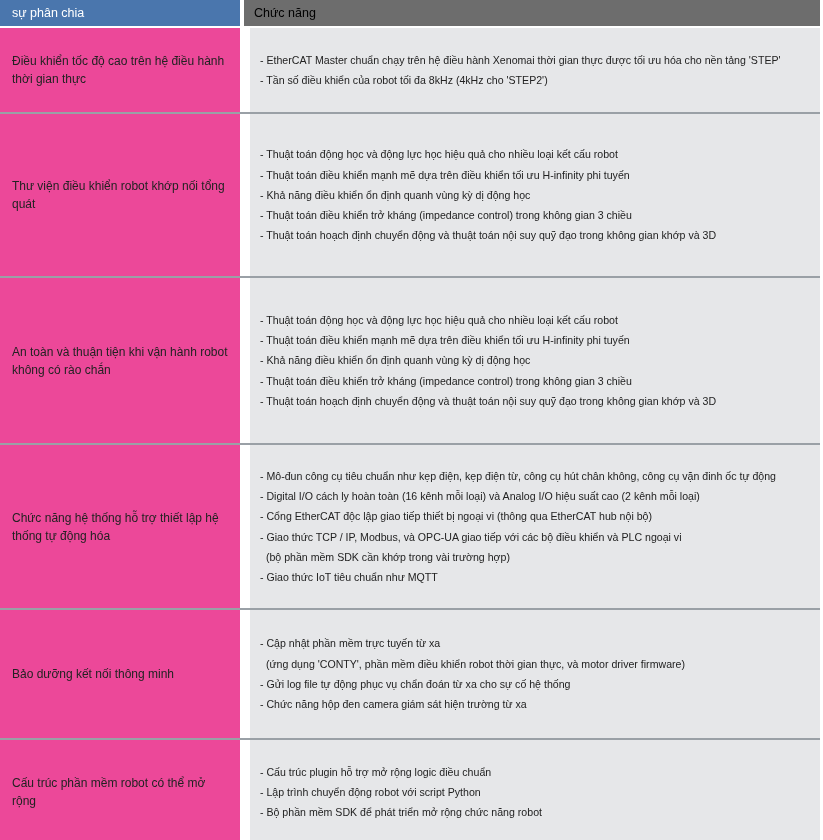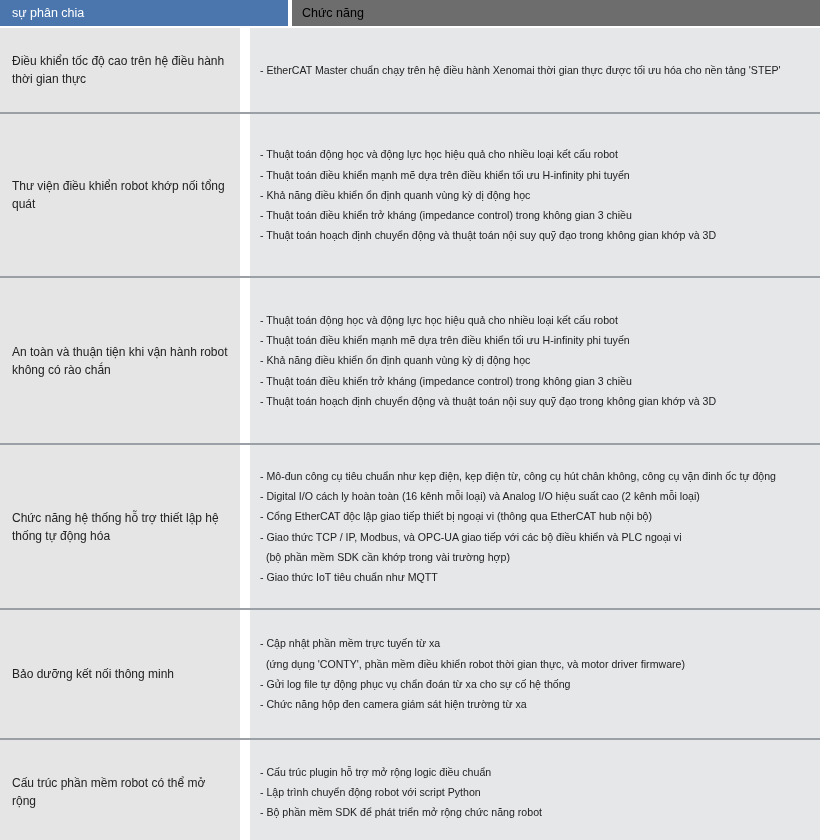--- a/index.html
+++ b/index.html
@@ -1,43 +1,44 @@
 <!DOCTYPE html>
 <html><head>
 <meta charset="utf-8">
 <style>
   html, body { margin: 0; padding: 0; background: #ffffff; }
   body { width: 823px; height: 840px; overflow: hidden; font-family: "Liberation Sans", sans-serif; }
   .table { position: relative; width: 820px; }
   .hdr { display: flex; height: 26px; border-bottom: 2px solid #ffffff; }
-  .hdr-left { width: 288px; background: #4a76ad; color: #ffffff; font-size: 12.5px; line-height: 26px; padding-left: 12px; box-sizing: border-box; }
+  .hdr-left { width: 240px; background: #4a76ad; color: #ffffff; font-size: 12.5px; line-height: 26px; padding-left: 12px; box-sizing: border-box; }
   .hdr-gap { width: 4px; background: #ffffff; }
   .hdr-right { flex: 1; background: #6d6d6d; color: #000000; font-size: 12.5px; line-height: 26px; padding-left: 10px; box-sizing: border-box; }
   .row { display: flex; border-bottom: 2px solid #9aa0a6; box-sizing: border-box; }
   .row:last-child { border-bottom: none; }
-  .cat { width: 240px; background: #e5e5e5; color: #222; font-size: 12px; line-height: 18px; padding-left: 12px; padding-right: 10px; box-sizing: border-box; display: flex; align-items: center; }
+  .cat { width: 240px; background: #ec4899; color: #222; font-size: 12px; line-height: 18px; padding-left: 12px; padding-right: 10px; box-sizing: border-box; display: flex; align-items: center; }
   .gap { width: 4px; background: #ffffff; }
   .func { flex: 1; background: #e6e7e9; color: #222; font-size: 10.6px; line-height: 20.3px; padding-left: 10px; box-sizing: border-box; display: flex; flex-direction: column; justify-content: center; margin-left: 6px; }
   .func .line { white-space: nowrap; }
 </style>
 </head>
 <body>
 
 <div class="table">
   <div class="hdr">
     <div class="hdr-left">sự phân chia</div>
     <div class="hdr-gap"></div>
     <div class="hdr-right">Chức năng</div>
   </div>
 
   <div class="row" style="height:86px">
     <div class="cat">Điều khiển tốc độ cao trên hệ điều hành thời gian thực</div>
     <div class="gap"></div>
     <div class="func">
       <div class="line">- EtherCAT Master chuẩn chạy trên hệ điều hành Xenomai thời gian thực được tối ưu hóa cho nền tảng 'STEP'</div>
+      <div class="line">- Tần số điều khiển của robot tối đa 8kHz (4kHz cho 'STEP2')</div>
     </div>
   </div>
 
   <div class="row" style="height:164px">
     <div class="cat">Thư viện điều khiển robot khớp nối tổng quát</div>
     <div class="gap"></div>
     <div class="func">
       <div class="line">- Thuật toán động học và động lực học hiệu quả cho nhiều loại kết cấu robot</div>
       <div class="line">- Thuật toán điều khiển mạnh mẽ dựa trên điều khiển tối ưu H-infinity phi tuyến</div>
       <div class="line">- Khả năng điều khiển ổn định quanh vùng kỳ dị động học</div>

